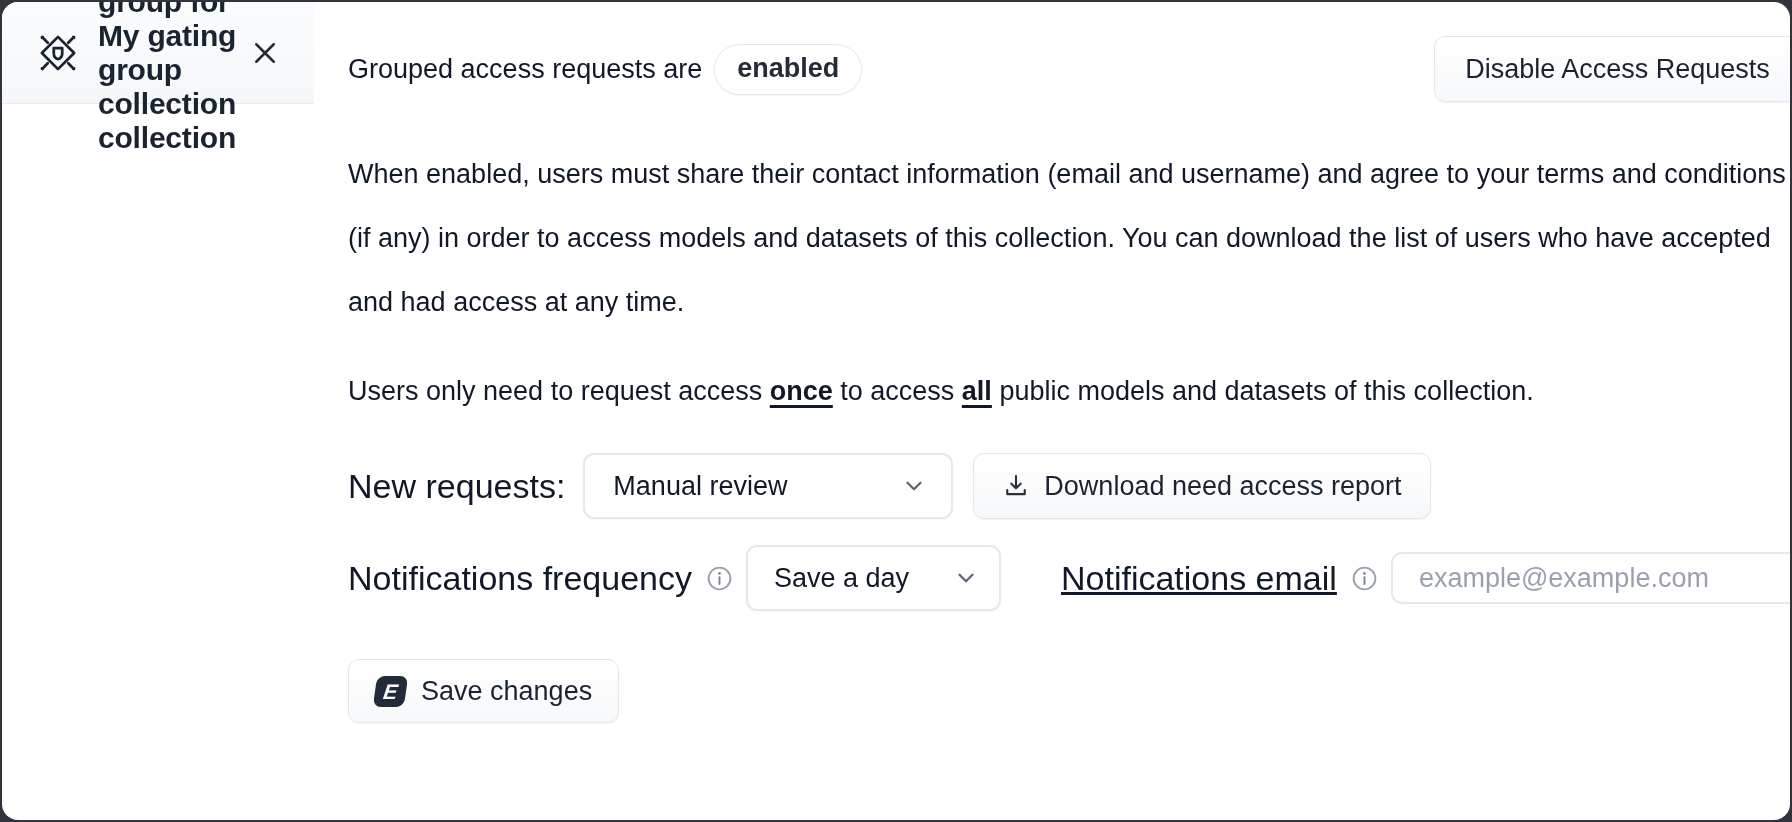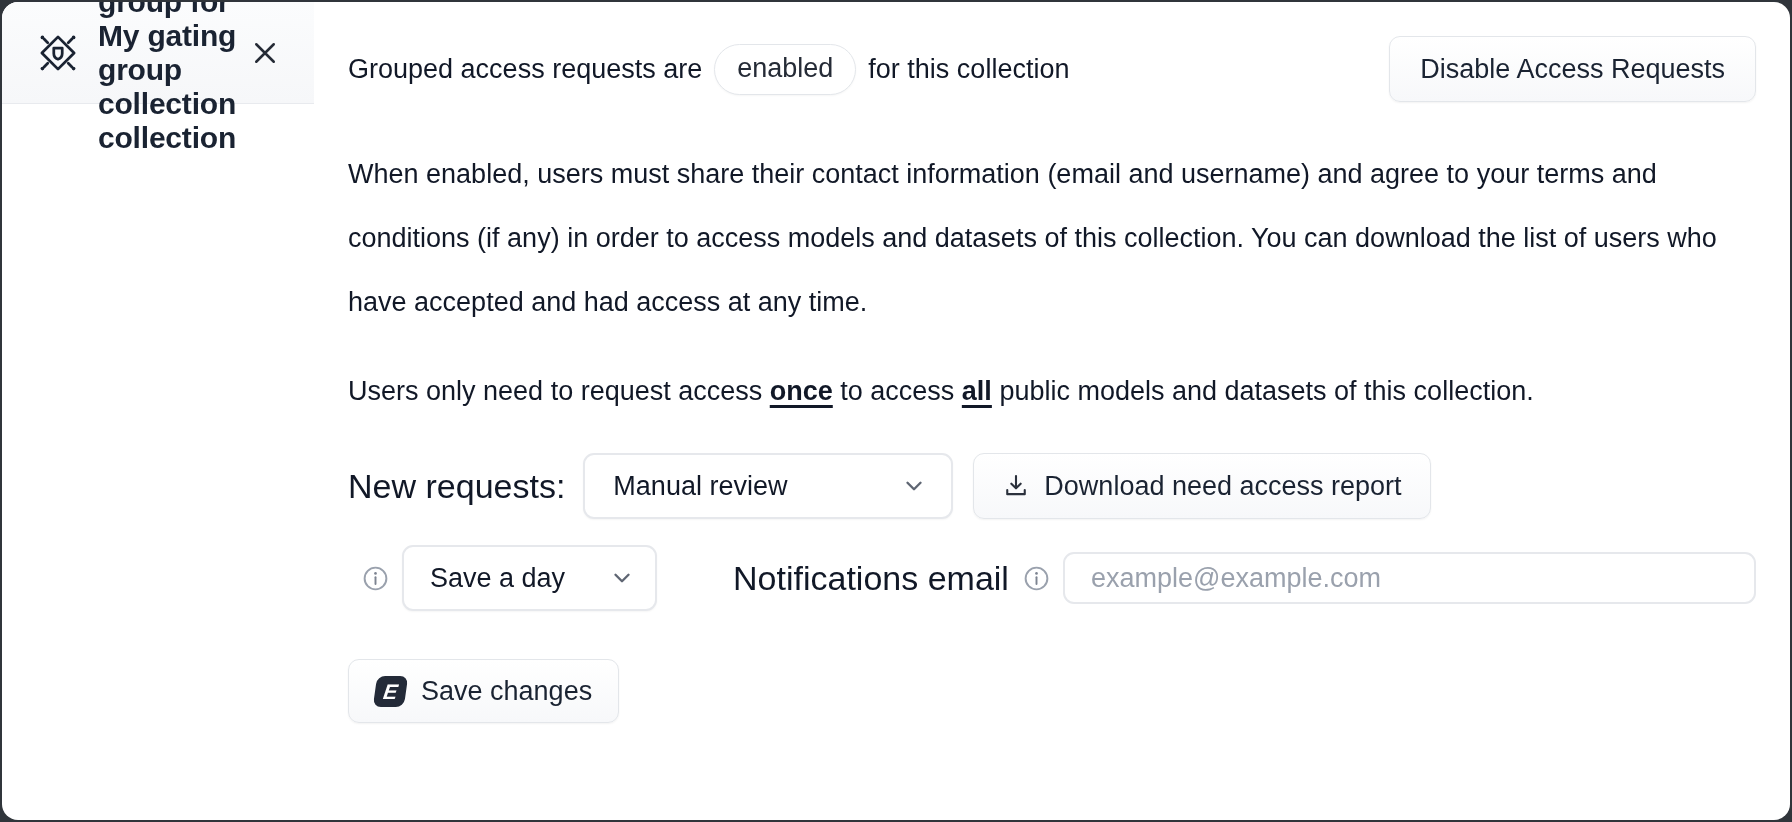--- a/index.html
+++ b/index.html
@@ -56,21 +56,21 @@
     align-items: center;
   }
   .badge {
     display: inline-block;
     margin: 0 12px;
     padding: 8px 22px 10px;
     background: #ffffff;
     border: 1px solid #e3e6ea;
     border-radius: 28px;
     box-shadow: 0 1px 2px rgba(0,0,0,0.04);
-    font-weight: 400;
+    font-weight: 700;
     font-size: 27px;
     color: #252b36;
   }
   .btn {
     display: inline-flex;
     align-items: center;
     justify-content: center;
     gap: 14px;
     background: linear-gradient(to bottom, #ffffff, #f7f8fa);
     border: 1px solid #e3e6ea;
@@ -119,21 +119,21 @@
     border-radius: 11px;
     box-shadow: 0 1px 2px rgba(0,0,0,0.04);
     font-size: 27px;
     color: #111827;
     cursor: pointer;
   }
   .select-new-requests { width: 370px; margin-left: 18px; padding: 0 24px 0 28px; }
   .select-frequency { width: 255px; margin-left: 12px; padding: 0 20px 0 26px; }
   .download-btn { margin-left: 20px; height: 66px; padding: 0 28px; }
   .info-icon { width: 29px; height: 29px; margin-left: 13px; flex: 0 0 auto; }
-  .email-label { margin-left: 76px; }
+  .email-label { margin-left: 60px; text-decoration: underline; }
   .email-input {
     flex: 1;
     margin-left: 12px;
     height: 52px;
     border: 2px solid #e6e8ec;
     border-radius: 11px;
     padding: 0 26px;
     font-family: "Liberation Sans", sans-serif;
     font-size: 27px;
     color: #111827;
@@ -187,21 +187,20 @@
       </span>
     </button>
   </div>
 
   <div class="modal-body">
 
     <div class="status-row">
       <span class="status-text">
         <span>Grouped access requests are</span>
         <span class="badge">enabled</span>
-        <span>for this collection</span>
       </span>
       <button class="btn disable-btn">Disable Access Requests</button>
     </div>
 
     <p class="description">When enabled, users must share their contact information (email and username) and agree to your terms and conditions (if any) in order to access models and datasets of this collection. You can download the list of users who have accepted and had access at any time.</p>
 
     <p class="note"><span>Users only need to request access </span><b>once</b><span> to access </span><b>all</b><span> public models and datasets of this collection.</span></p>
 
     <div class="controls-row">
       <span class="field-label">New requests:</span>
@@ -219,20 +218,21 @@
             <path d="M12 3.5 V13.5"></path>
             <path d="M8 10 L12 14 L16 10"></path>
             <path d="M4.5 15.5 V19 H19.5 V15.5"></path>
           </svg>
         </span>
         <span>Download need access report</span>
       </button>
     </div>
 
     <div class="controls-row second">
+      <span class="field-label">Notifications frequency</span>
       <span class="info-icon">
         <svg width="29" height="29" viewBox="0 0 24 24" fill="none" stroke="#9aa1ad" stroke-width="1.6" stroke-linecap="round">
           <circle cx="12" cy="12" r="9"></circle>
           <path d="M12 11 V16.5" stroke="#7d8491"></path>
           <circle cx="12" cy="7.8" r="1.1" fill="#7d8491" stroke="none"></circle>
         </svg>
       </span>
       <div class="select-box select-frequency">
         <span>Save a day</span>
         <span class="chevron-icon">

